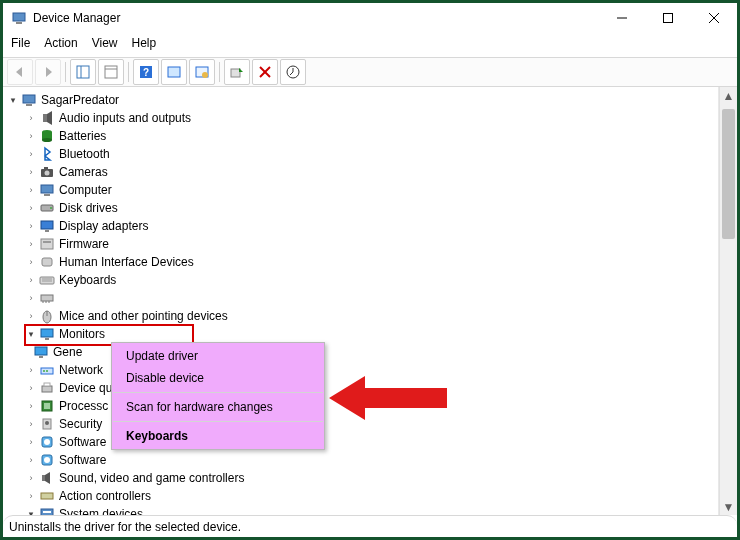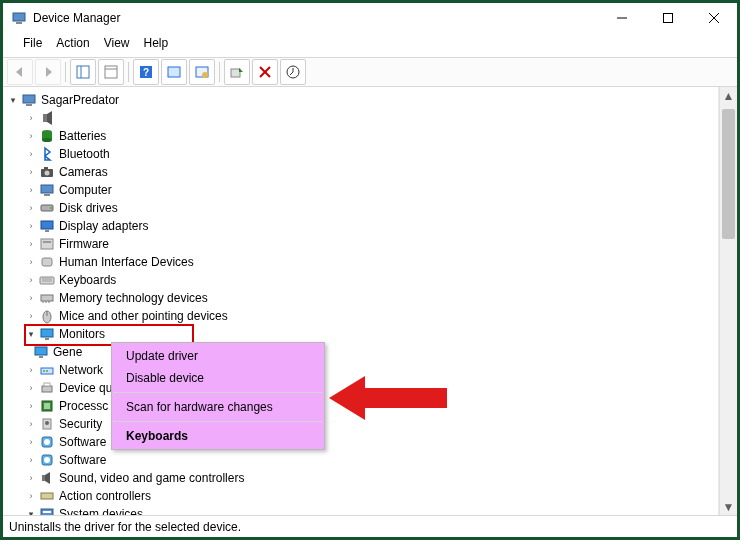--- a/index.html
+++ b/index.html
@@ -6,21 +6,21 @@
   .window{width:740px;height:540px;position:relative;border:3px solid #14532d;box-sizing:border-box;background:#fff;display:flex;flex-direction:column;}
   
   .titlebar{height:30px;display:flex;align-items:center;padding:0 0 0 8px;}
   .titlebar .app-icon{width:16px;height:16px;margin-right:6px;display:flex;align-items:center;justify-content:center;}
   .titlebar .title{font-size:12px;}
   .titlebar .spacer{flex:1;}
   .win-controls{display:flex;height:100%;}
   .win-btn{width:46px;display:flex;align-items:center;justify-content:center;font-family:inherit;}
   .win-btn svg{stroke:#000;stroke-width:1;}
   
-  .menubar{height:20px;display:flex;align-items:center;gap:14px;padding:0 8px 4px 8px;margin-left:12px;}
+  .menubar{height:20px;display:flex;align-items:center;gap:14px;padding:0 8px 4px 8px;}
   .menubar span{font-size:12px;}
   
   .toolbar{height:28px;border-top:1px solid #d8d8d8;border-bottom:1px solid #d8d8d8;display:flex;align-items:center;padding:0 4px;gap:2px;background:#fbfbfb;}
   .tb-btn{width:24px;height:24px;border:1px solid #cfcfcf;border-radius:2px;display:flex;align-items:center;justify-content:center;background:#fff;}
   .tb-btn.disabled{opacity:.45;}
   .tb-sep{width:1px;height:20px;background:#d0d0d0;margin:0 2px;}
   
   .content{flex:1;display:flex;}
   .tree-wrap{flex:1;position:relative;overflow:hidden;border-right:1px solid #e8e8e8;}
   .tree{position:absolute;left:0;top:0;right:0;bottom:0;overflow:hidden;padding:4px 0;}
@@ -40,21 +40,21 @@
   .monitors-hl{position:absolute;border:2px solid #d40000;left:21px;width:166px;height:18px;z-index:2;pointer-events:none;}
   
   .ctxmenu{position:absolute;width:212px;background:#f0abfc;border:1px solid #b9b9b9;box-shadow:2px 2px 4px rgba(0,0,0,.25);z-index:5;padding:2px 0;}
   .ctxmenu .mi{height:22px;display:flex;align-items:center;padding:0 14px;font-size:12px;}
   .ctxmenu .mi.sel{background:#bfe3ff;}
   .ctxmenu .mi.bold{font-weight:600;}
   .ctxmenu .msep{height:1px;background:#d4d4d4;margin:3px 1px;}
   
   .red-arrow{position:absolute;z-index:6;}
   
-  .statusbar{height:21px;border-top:1px solid #d8d8d8;display:flex;align-items:center;padding:0 6px;font-size:12px;background:#fff;}
+  .statusbar{height:21px;border-top:1px solid #d8d8d8;display:flex;align-items:center;padding:0 6px;font-size:12px;background:#fff;border-radius:10px;}
   
   .ico svg{display:block;}
 </style>
 </head>
 <body>
 
 <div class="window">
 
   <div class="titlebar">
     <span class="app-icon">
@@ -169,20 +169,21 @@
             <span class="lbl">SagarPredator</span>
           </div>
           <div class="row lvl1">
             <span class="chev">›</span>
             <span class="ico">
               <svg width="16" height="16" viewBox="0 0 16 16">
                 <rect x="4" y="4" width="4" height="8" fill="#777"></rect>
                 <path d="M8 4 L13 1 L13 15 L8 12 Z" fill="#555"></path>
               </svg>
             </span>
+            <span class="lbl">Audio inputs and outputs</span>
           </div>
           <div class="row lvl1">
             <span class="chev">›</span>
             <span class="ico">
               <svg width="16" height="16" viewBox="0 0 16 16">
                 <ellipse cx="8" cy="4" rx="5" ry="2" fill="#2a8a2a"></ellipse>
                 <rect x="3" y="4" width="10" height="8" fill="#2a8a2a"></rect>
                 <ellipse cx="8" cy="12" rx="5" ry="2" fill="#1d6b1d"></ellipse>
               </svg>
             </span>
@@ -271,21 +272,20 @@
           <div class="row lvl1">
             <span class="chev">›</span>
             <span class="ico">
               <svg width="16" height="16" viewBox="0 0 16 16">
                 <rect x="2" y="5" width="12" height="6" fill="#c9c9c9" stroke="#777"></rect>
                 <line x1="4" y1="11" x2="4" y2="13" stroke="#777"></line>
                 <line x1="7" y1="11" x2="7" y2="13" stroke="#777"></line>
                 <line x1="10" y1="11" x2="10" y2="13" stroke="#777"></line>
               </svg>
             </span>
-            <span class="lbl">Memory technology devices</span>
           </div>
           <div class="row lvl1">
             <span class="chev">›</span>
             <span class="ico">
               <svg width="16" height="16" viewBox="0 0 16 16">
                 <ellipse cx="8" cy="9" rx="4" ry="6" fill="#ccc" stroke="#777"></ellipse>
                 <line x1="8" y1="3" x2="8" y2="8" stroke="#777"></line>
               </svg>
             </span>
             <span class="lbl">Mice and other pointing devices</span>

